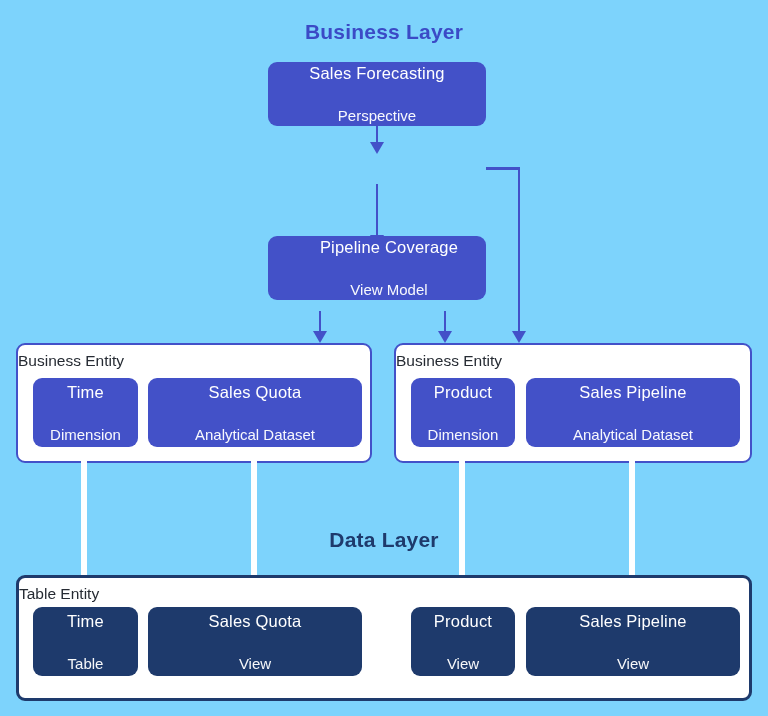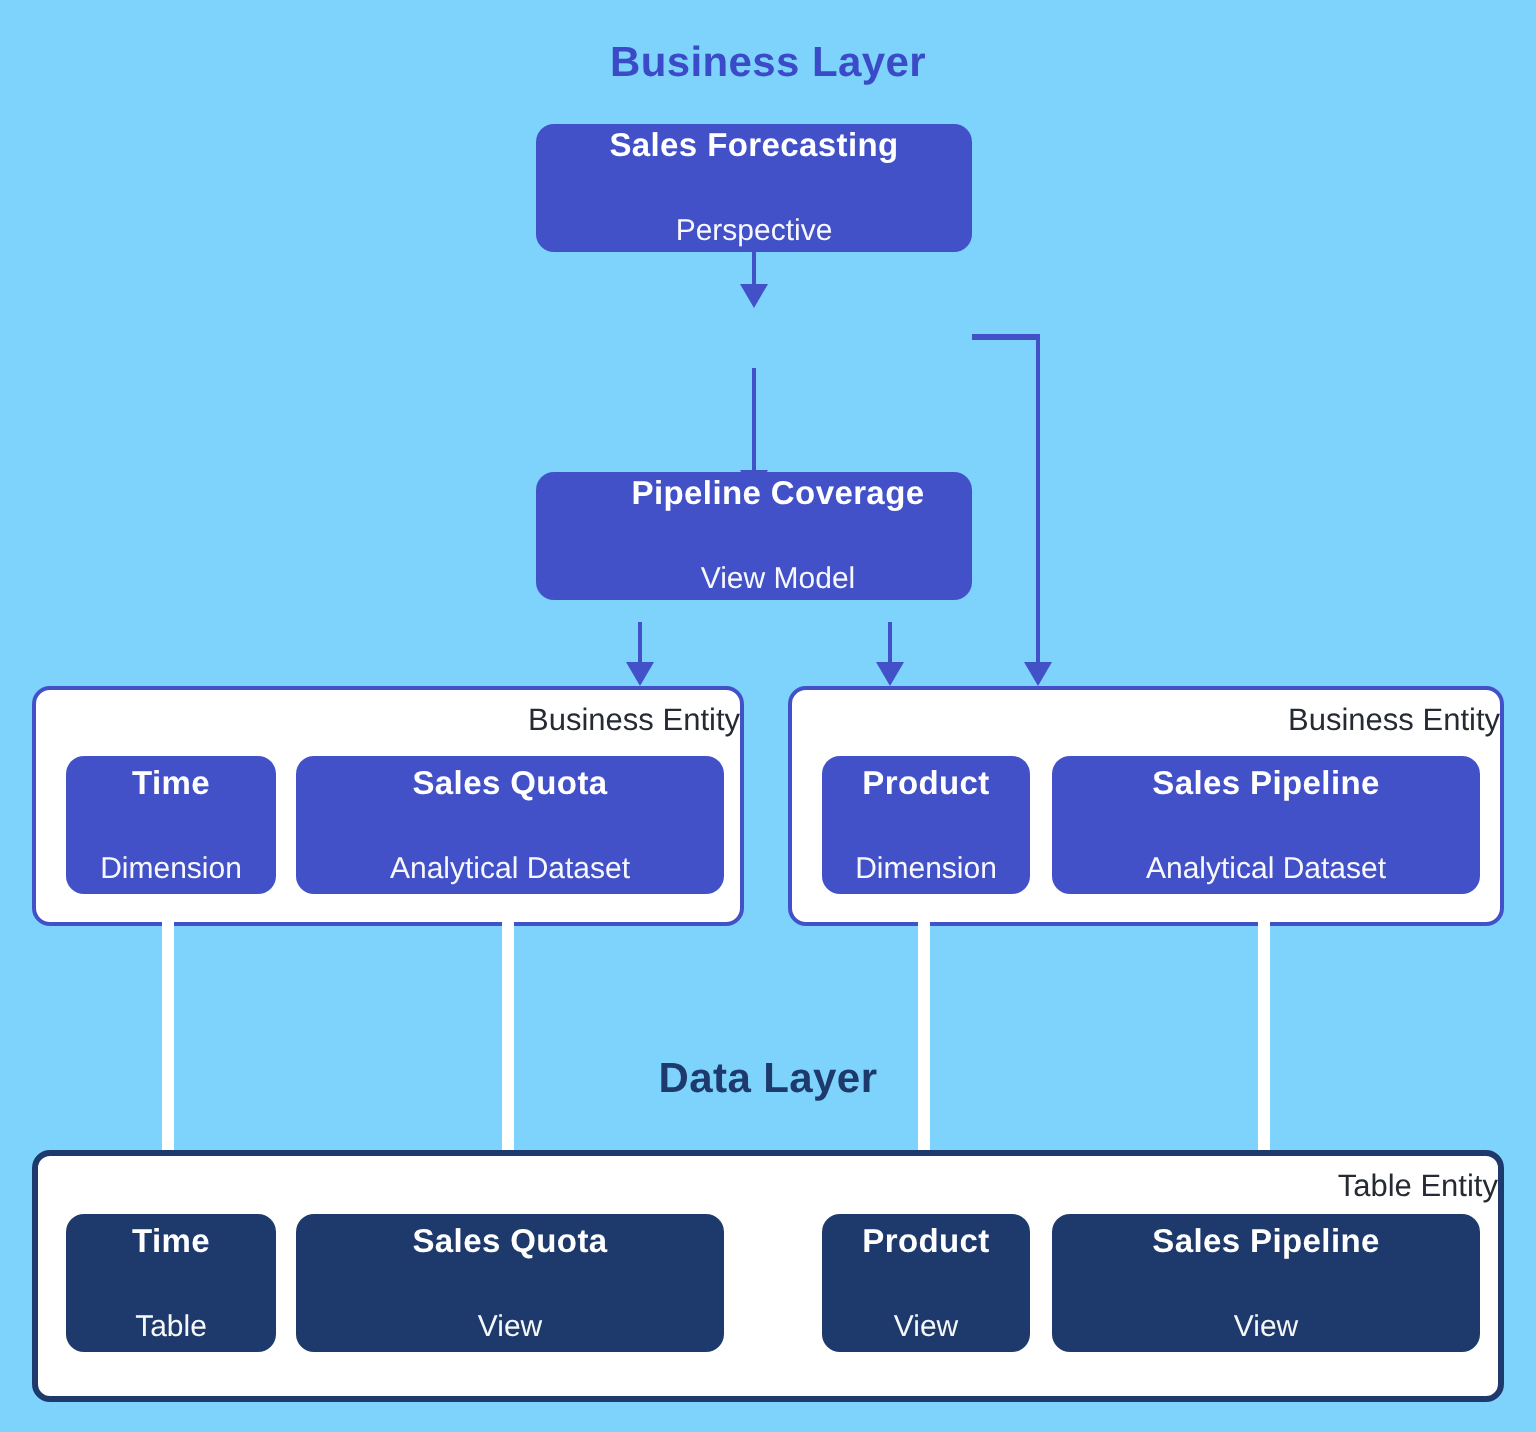--- a/index.html
+++ b/index.html
@@ -32,37 +32,37 @@
     border-radius: 9px;
     color: #ffffff;
     display: flex;
     flex-direction: column;
     align-items: center;
     justify-content: center;
     text-align: center;
   }
   .node.blue { background: #4351C8; }
   .node.navy { background: #1E3A6C; }
-  .node-title { font-size: 16.5px; font-weight: bold; letter-spacing: 0.2px; }
+  .node-title { font-size: 16.5px; font-weight: normal; letter-spacing: 0.2px; }
   .node-sub   { font-size: 15px; font-weight: normal; margin-top: 24px; color: rgba(255,255,255,0.96); }
 
   
   .entity-container {
     position: absolute;
     background: #ffffff;
     border-radius: 9px;
   }
   .entity-container.blue { border: 2.5px solid #4351C8; }
   .entity-container.navy { border: 3px solid #1E3A6C; }
   .entity-label {
     position: absolute;
     top: 7px;
     left: 0;
     width: 100%;
-    text-align: right;
+    text-align: left;
     font-size: 15.5px;
     color: #262B33;
   }
 
   
   .vline, .hline { position: absolute; }
   .vline.blue { width: 2.5px; background: #4351C8; }
   .hline.blue { height: 2.5px; background: #4351C8; }
   
   .vline.navy {

